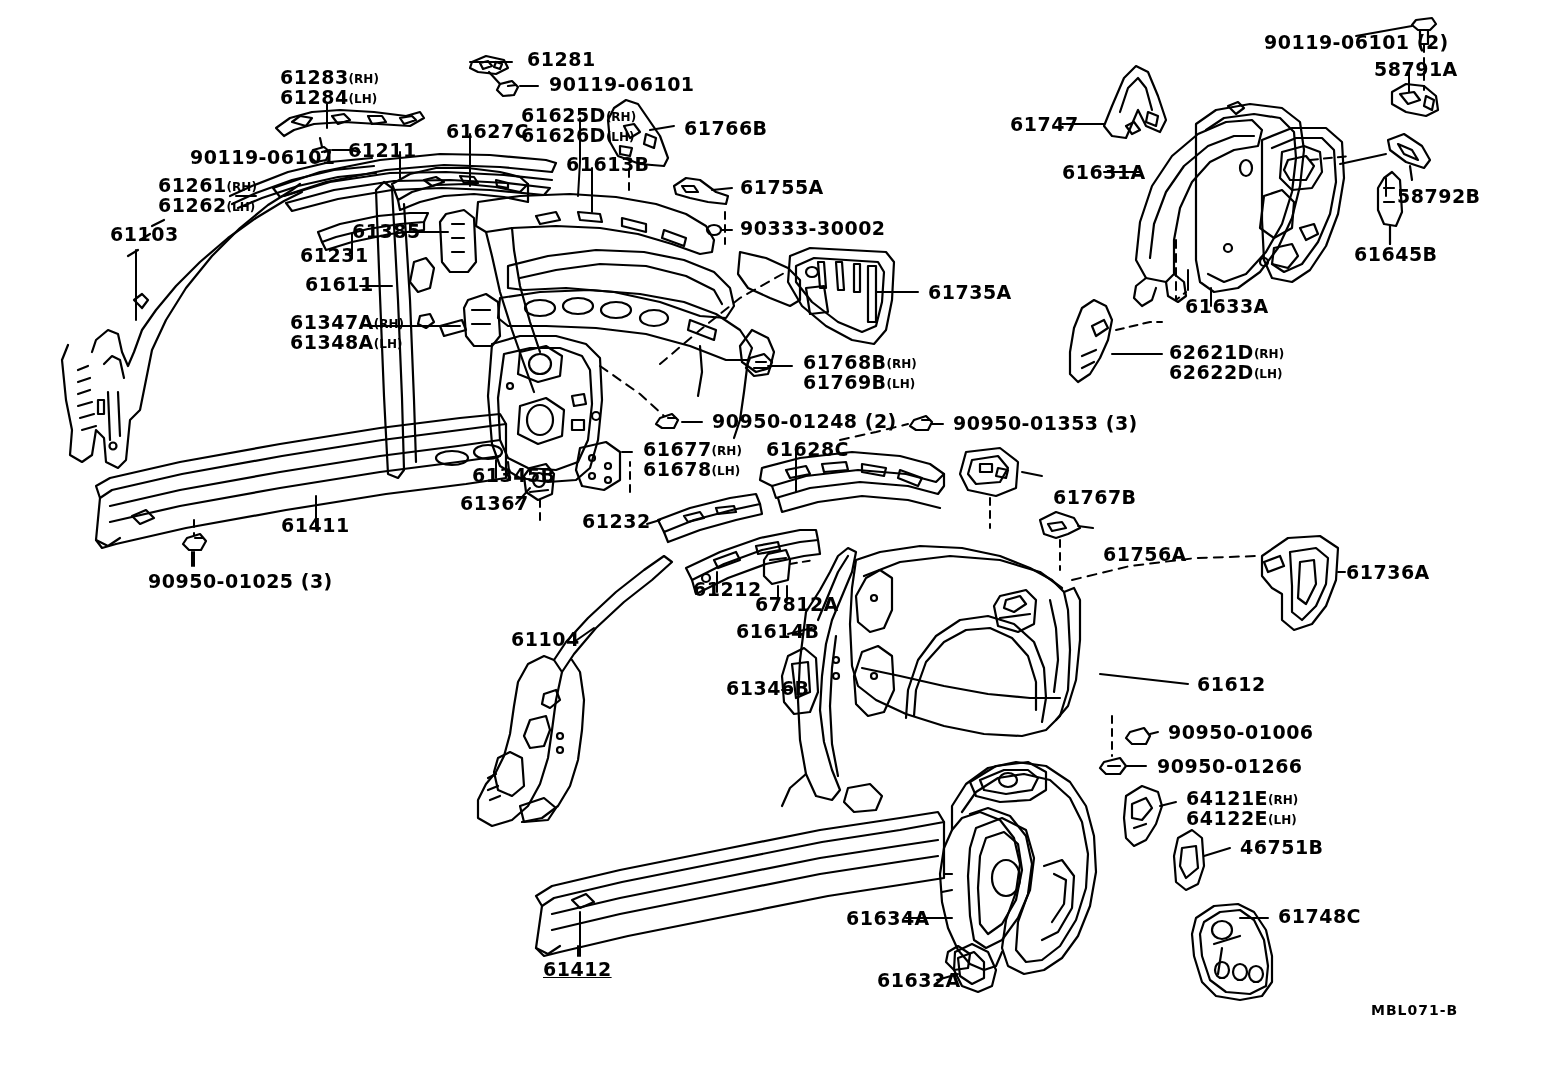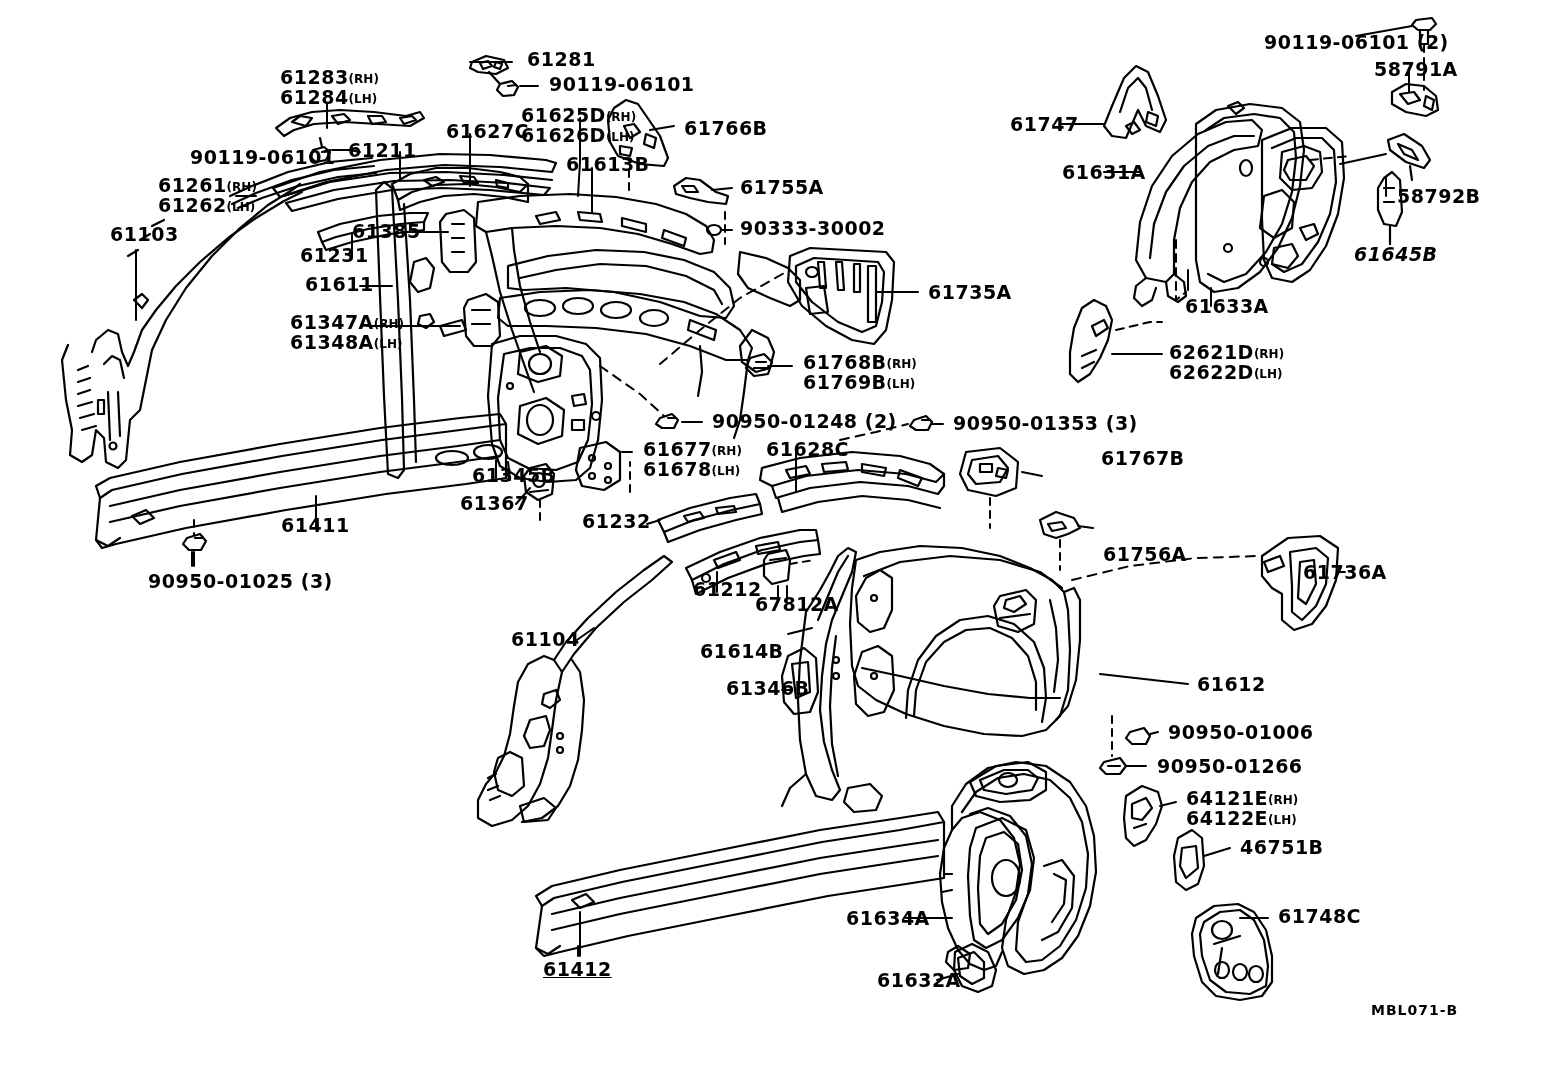--- a/index.html
+++ b/index.html
@@ -664,21 +664,21 @@
       </div>
       <div class="lbl" style="left: 110px; top: 225px;">
         <div>61103</div>
       </div>
       <div class="lbl" style="left: 1010px; top: 115px;">
         <div>61747</div>
       </div>
       <div class="lbl" style="left: 1043px; top: 163px; margin-left: 19px;">
         <div>61631A</div>
       </div>
-      <div class="lbl" style="left: 1354px; top: 245px; font-style: italic;">
+      <div class="lbl" style="left: 1354px; top: 245px;">
         <div>61645B</div>
       </div>
       <div class="lbl" style="left: 1185px; top: 297px;">
         <div>61633A</div>
       </div>
       <div class="lbl" style="left: 305px; top: 275px;">
         <div>61611</div>
       </div>
       <div class="lbl" style="left: 928px; top: 283px; text-align: right;">
         <div>61735A</div>
@@ -707,45 +707,45 @@
       </div>
       <div class="lbl" style="left: 766px; top: 440px;">
         <div>61628C</div>
       </div>
       <div class="lbl" style="left: 472px; top: 466px;">
         <div>61345B</div>
       </div>
       <div class="lbl" style="left: 460px; top: 494px;">
         <div>61367</div>
       </div>
-      <div class="lbl" style="left: 1053px; top: 449px; margin-left: 48px;">
+      <div class="lbl" style="left: 1053px; top: 488px;">
         <div>61767B</div>
       </div>
       <div class="lbl" style="left: 582px; top: 512px;">
         <div>61232</div>
       </div>
       <div class="lbl" style="left: 281px; top: 516px;">
         <div>61411</div>
       </div>
       <div class="lbl" style="left: 1103px; top: 545px;">
         <div>61756A</div>
       </div>
-      <div class="lbl" style="left: 1303px; top: 563px;">
+      <div class="lbl" style="left: 1346px; top: 563px;">
         <div>61736A</div>
       </div>
       <div class="lbl" style="left: 148px; top: 572px;">
         <div>90950-01025 (3)</div>
       </div>
       <div class="lbl" style="left: 693px; top: 580px;">
         <div>61212</div>
       </div>
       <div class="lbl" style="left: 755px; top: 595px;">
         <div>67812A</div>
       </div>
-      <div class="lbl" style="left: 700px; top: 622px; margin-top: 20px;">
+      <div class="lbl" style="left: 736px; top: 622px;">
         <div>61614B</div>
       </div>
       <div class="lbl" style="left: 511px; top: 630px;">
         <div>61104</div>
       </div>
       <div class="lbl" style="left: 1197px; top: 675px;">
         <div>61612</div>
       </div>
       <div class="lbl" style="left: 726px; top: 679px;">
         <div>61346B</div>

